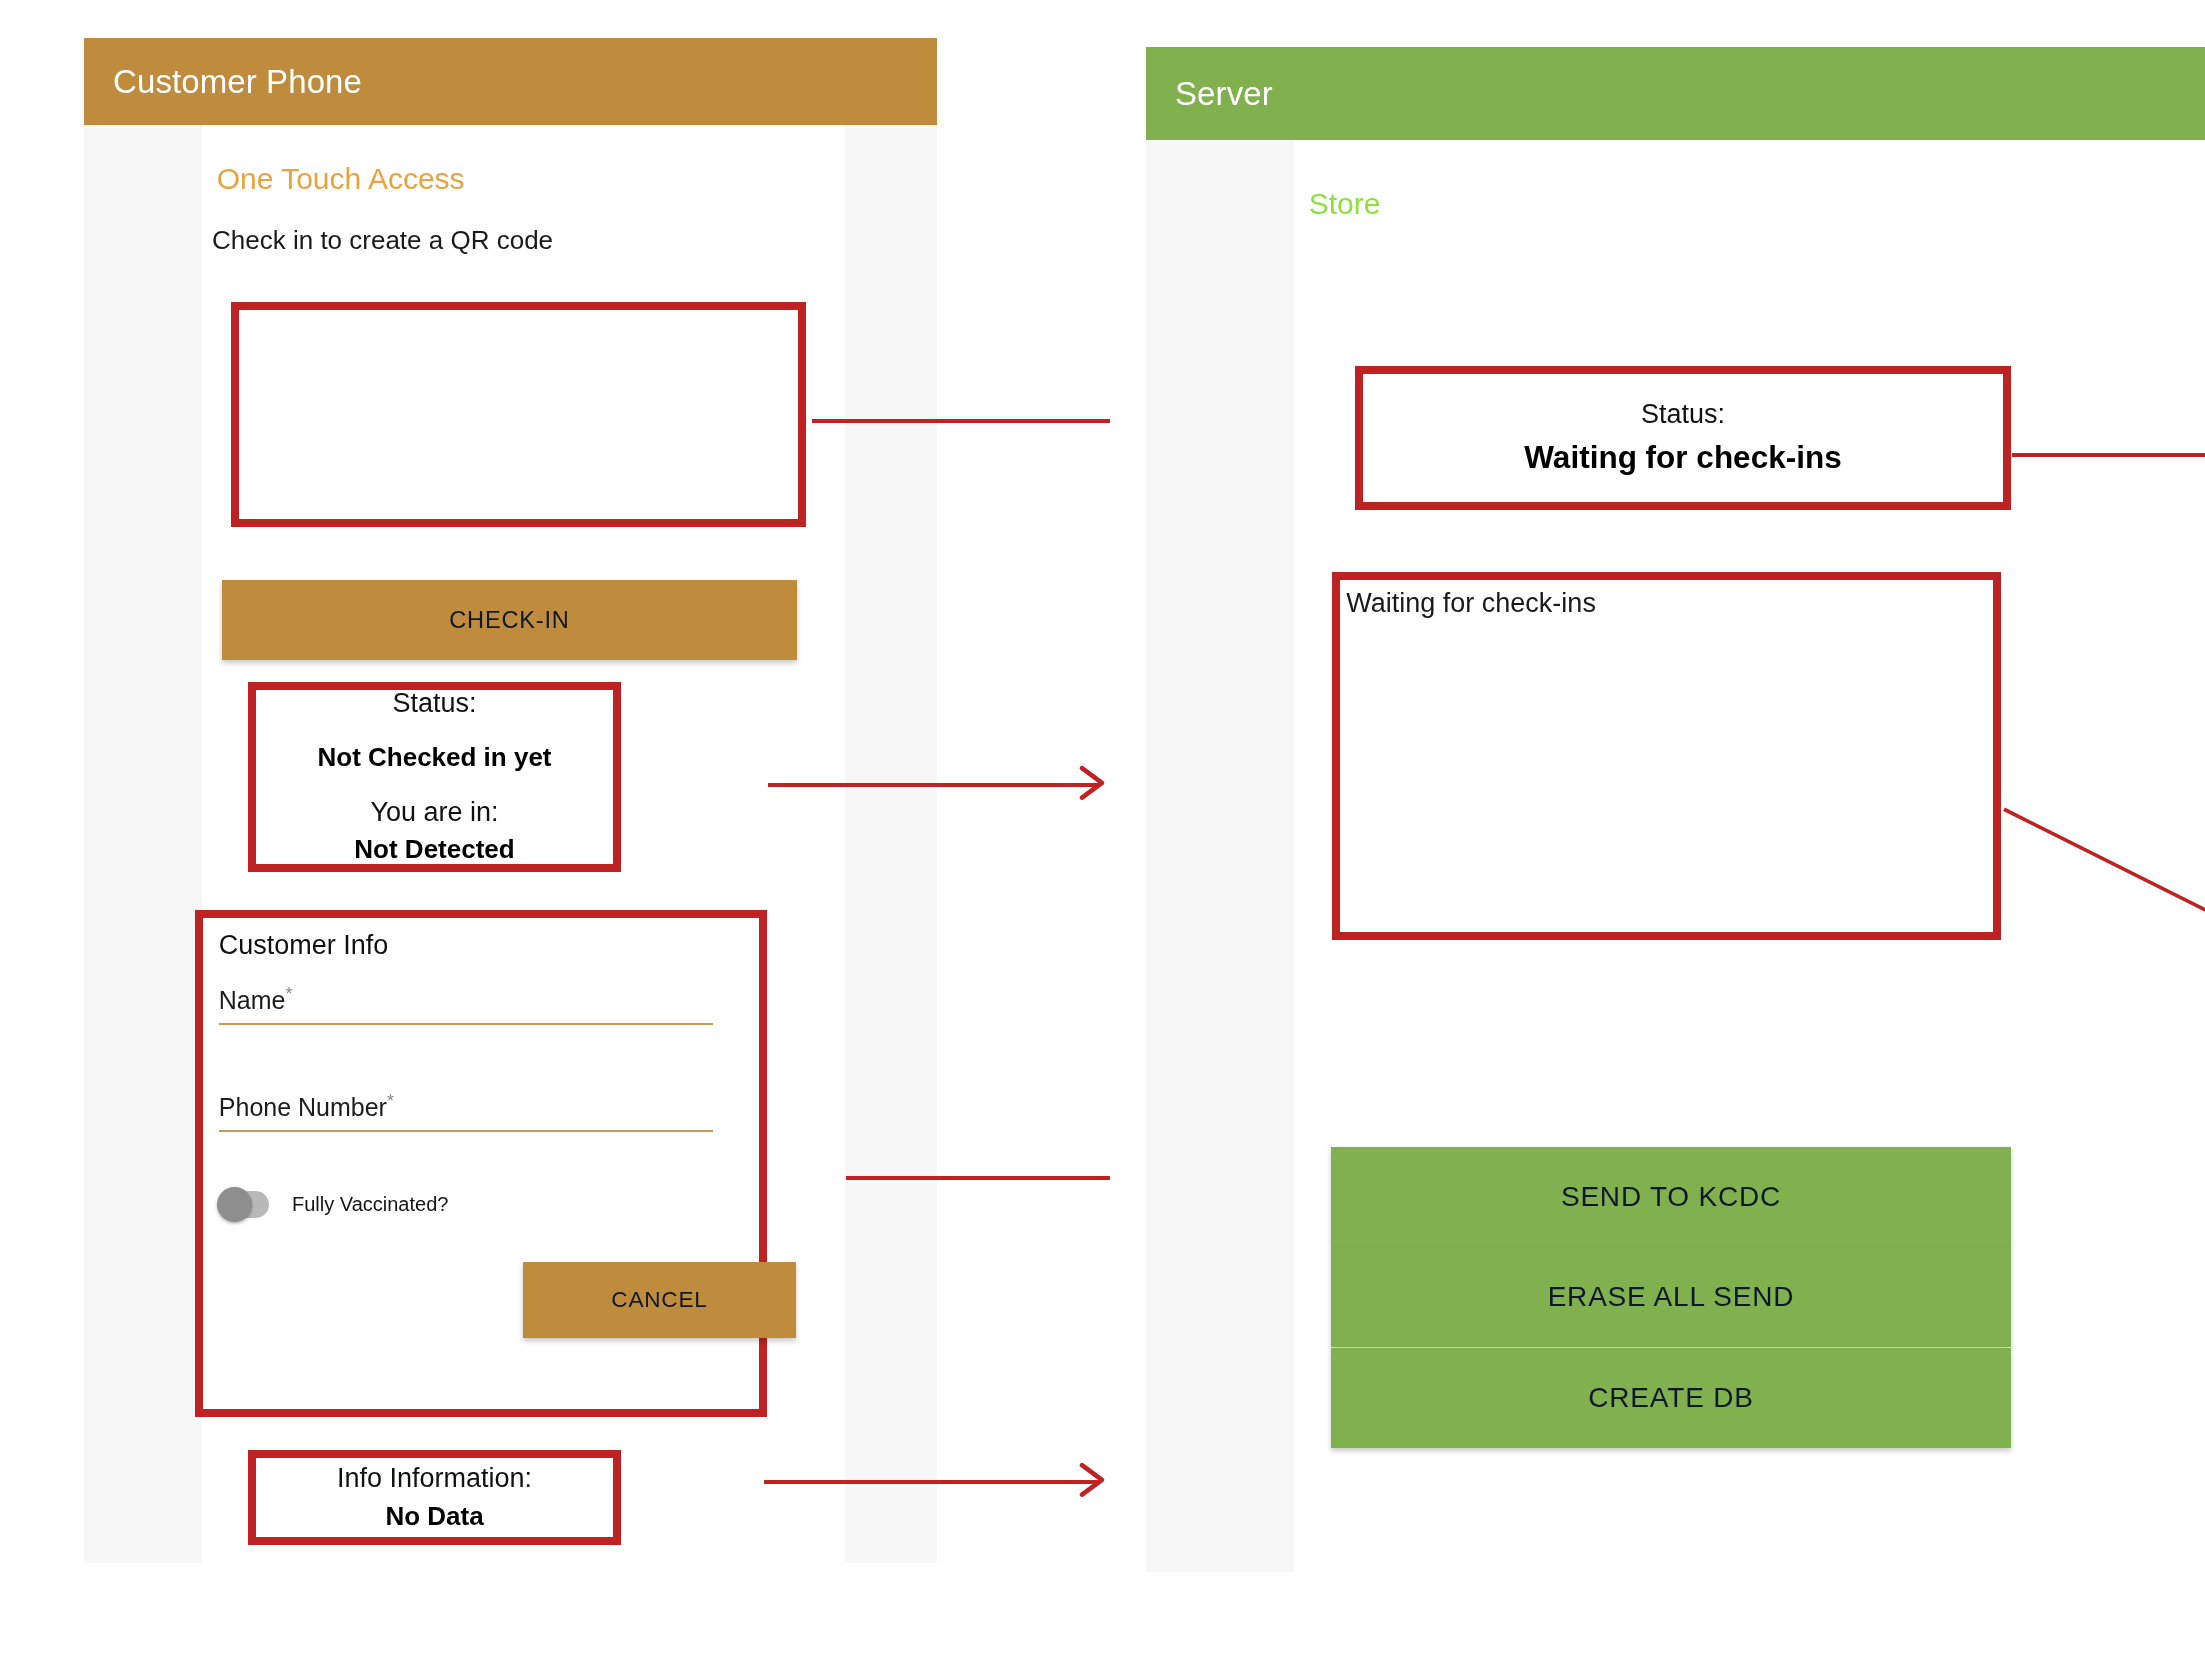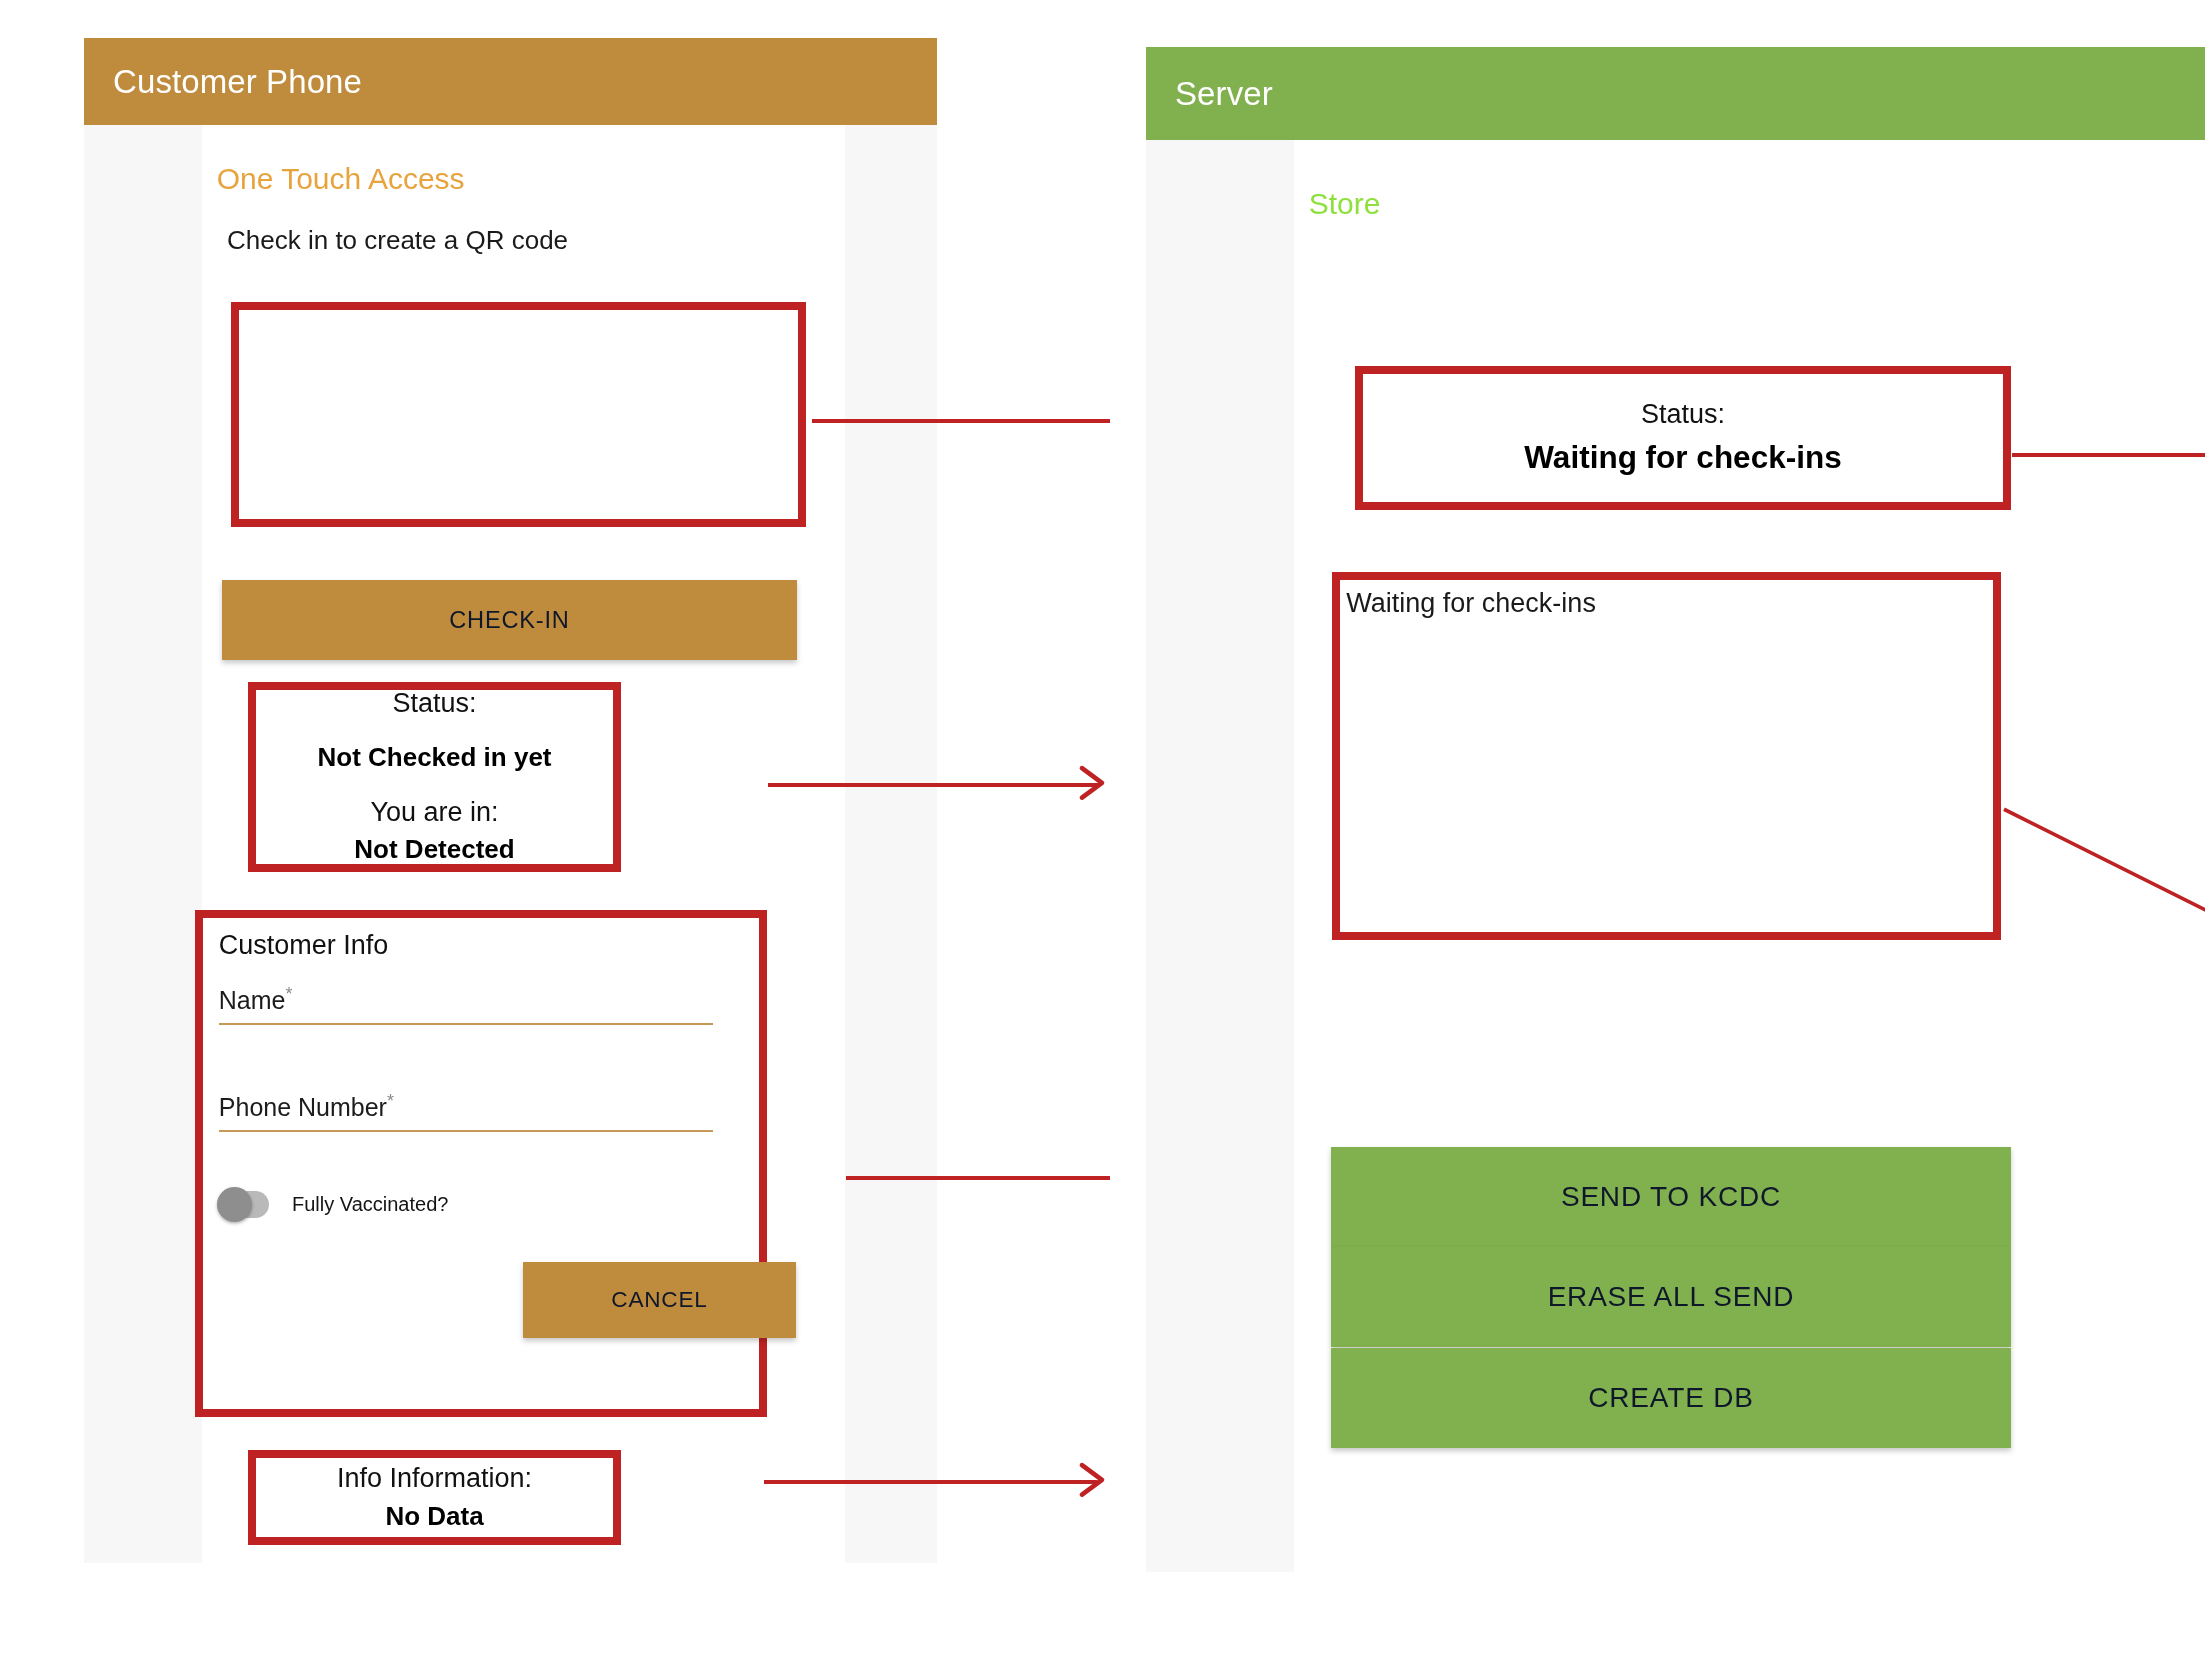--- a/index.html
+++ b/index.html
@@ -100,21 +100,21 @@
 
   <div class="panel" id="phone-panel">
 
     <div class="app-bar" id="phone-bar">
       <span>Customer Phone</span>
     </div>
 
     <div class="card" id="phone-card">
       <div class="section-title" id="phone-title">One Touch Access</div>
 
-      <div class="body-text" style="position:absolute; left:25px; top:100px;">Check in to create a QR code</div>
+      <div class="body-text" style="position:absolute; left:10px; top:100px;">Check in to create a QR code</div>
     </div>
 
     <div class="rbox" style="left:147px; top:264px; width:575px; height:225px;">
       <div class="rbox-inner"></div>
     </div>
 
     <button class="mbtn gold" style="left:138px; top:542px; width:575px; height:80px; font-size:23.6px;">CHECK-IN</button>
 
     <div class="rbox" style="left:164px; top:644px; width:373px; height:190px;">
       <div class="rbox-inner">

